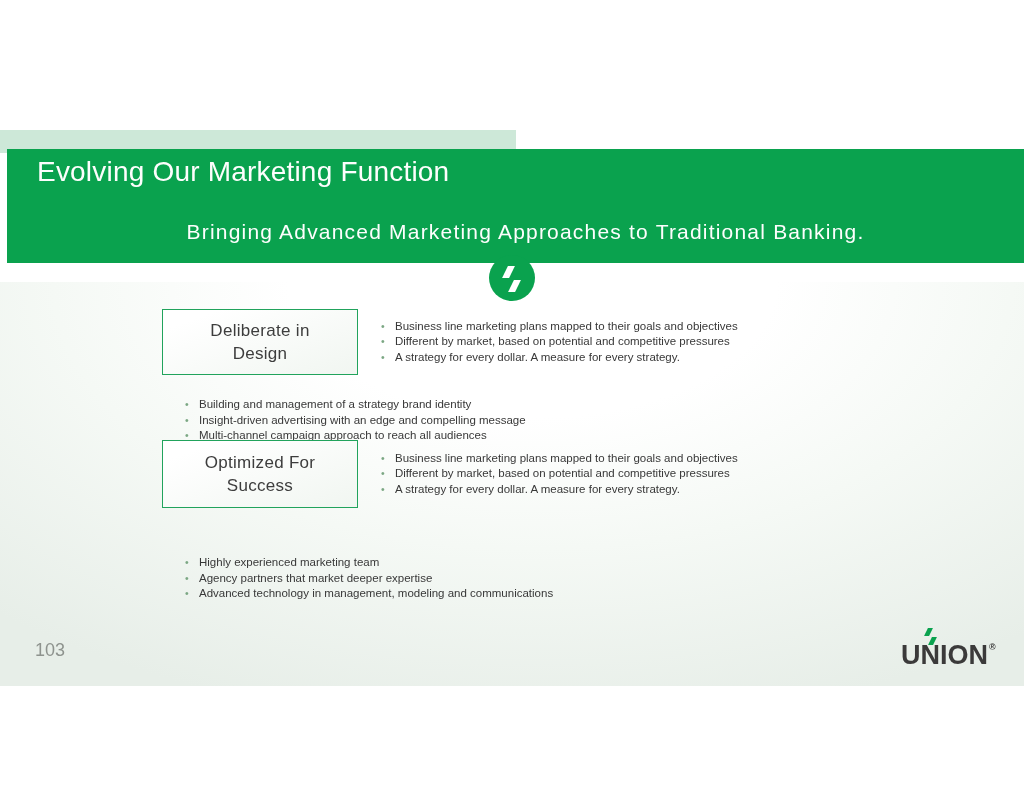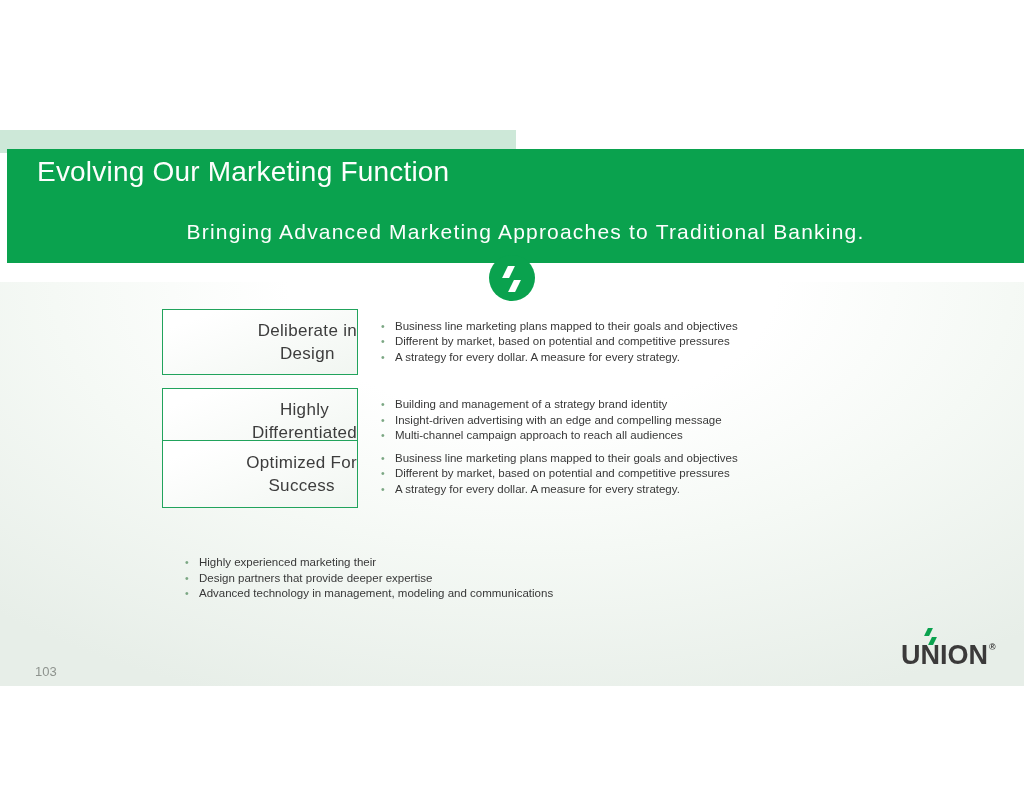--- a/index.html
+++ b/index.html
@@ -47,36 +47,36 @@
   
   .row{position:absolute;left:162px;width:660px;display:flex;align-items:center;}
   .row1{top:309px;height:66px;}
   .row2{top:388px;height:65px;}
   .row3{top:440px;height:68px;}
   .row4{top:545px;height:67px;}
   .pill{
     width:196px;height:100%;box-sizing:border-box;flex:none;
     border:1.6px solid var(--box-border,#21a35c);
     background:linear-gradient(160deg,#ffffff 15%,#f1f6f1 100%);
-    display:flex;align-items:center;justify-content:flex-end;
+    display:flex;align-items:center;justify-content:center;
   }
   .pill span{
     white-space:pre-line;text-align:center;
     font-size:17px;line-height:23px;letter-spacing:.3px;
     color:var(--box-text,#3d3d3d);
   }
   ul.bullets{list-style:none;margin:0;padding:0 0 0 23px;}
   ul.bullets li{
     display:flex;align-items:flex-start;
     font-size:11.5px;line-height:15.5px;color:var(--bullet-text,#383838);
   }
   .dot{flex:none;width:14px;font-size:10.5px;color:var(--bullet-dot,#7ba783);}
   
   .page-number{
-    position:absolute;left:35px;top:664px;font-size:13px;
+    position:absolute;left:35px;top:640px;font-size:18px;
     color:var(--page-gray,#8e938e);z-index:2;
   }
   .logo{
     position:absolute;left:901px;top:640px;z-index:2;display:flex;align-items:flex-start;
     font-size:27px;font-weight:bold;letter-spacing:0;color:var(--logo-dark,#3b3a3a);
   }
   .n-wrap{position:relative;display:inline-block;}
   .logo-mark{position:absolute;left:1px;top:-12px;width:16px;height:18px;}
   .logo-mark i{
     position:absolute;display:block;width:4.5px;height:8px;
@@ -122,24 +122,20 @@
           <span>Different by market, based on potential and competitive pressures</span>
         </li>
       <li>
           <span class="dot">•</span>
           <span>A strategy for every dollar. A measure for every strategy.</span>
         </li>
     </ul>
   </div>
 
   <div class="row row2">
-    <div class="pill">
-      <span>Highly
-Differentiated</span>
-    </div>
     <ul class="bullets">
       <li>
           <span class="dot">•</span>
           <span>Building and management of a strategy brand identity</span>
         </li>
       <li>
           <span class="dot">•</span>
           <span>Insight-driven advertising with an edge and compelling message</span>
         </li>
       <li>
@@ -167,25 +163,25 @@
           <span class="dot">•</span>
           <span>A strategy for every dollar. A measure for every strategy.</span>
         </li>
     </ul>
   </div>
 
   <div class="row row4">
     <ul class="bullets">
       <li>
           <span class="dot">•</span>
-          <span>Highly experienced marketing their</span>
-        </li>
-      <li>
-          <span class="dot">•</span>
-          <span>Design partners that provide deeper expertise</span>
+          <span>Highly experienced marketing team</span>
+        </li>
+      <li>
+          <span class="dot">•</span>
+          <span>Agency partners that market deeper expertise</span>
         </li>
       <li>
           <span class="dot">•</span>
           <span>Advanced technology in management, modeling and communications</span>
         </li>
     </ul>
   </div>
 
   <div class="page-number">103</div>
 

